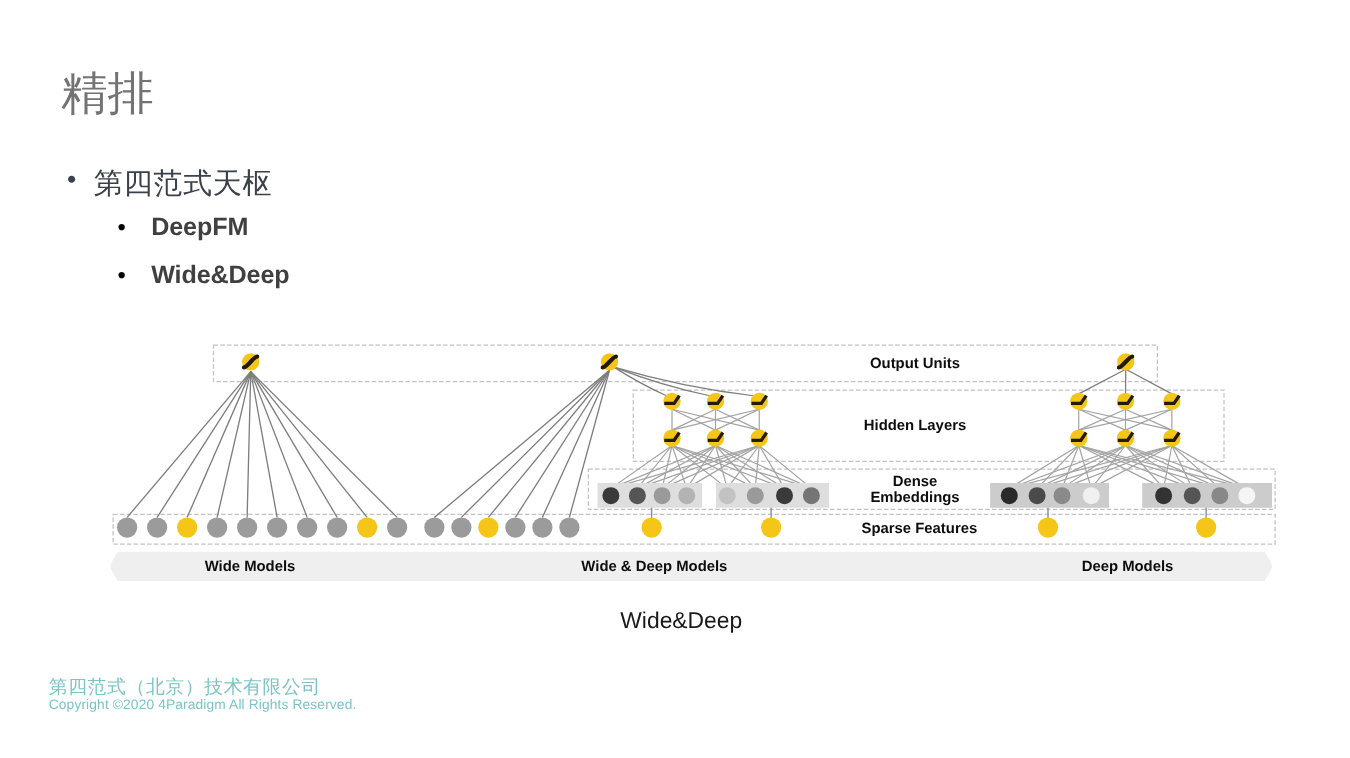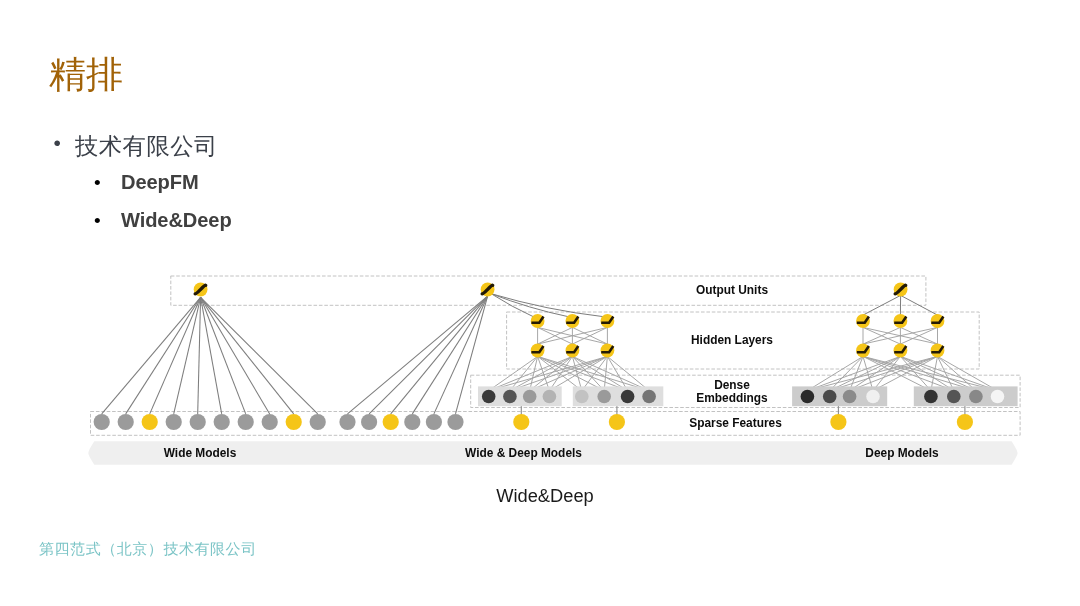--- a/index.html
+++ b/index.html
@@ -1,20 +1,20 @@
 <!DOCTYPE html>
 <html><head>
 <meta charset="utf-8">
 <style>
   html,body{margin:0;padding:0;background:#fff;}
   body{width:1080px;height:606px;font-family:"Liberation Sans",sans-serif;overflow:hidden;}
   #slide{position:relative;width:1080px;height:606px;background:#fff;}
 
   #title{position:absolute;left:49px;top:53px;font-size:37px;line-height:44px;
-         color:#a16207;letter-spacing:0px;font-weight:400;white-space:nowrap;}
+         color:#737373;letter-spacing:0px;font-weight:400;white-space:nowrap;}
 
   .bullet-row{position:absolute;display:flex;align-items:baseline;white-space:nowrap;}
   .bullet-dot{color:#000;}
   .bullet-text{color:#404040;}
 
   #b0{left:51px;top:135px;}
   #b0 .bullet-dot{font-size:21px;width:24px;display:inline-block;color:#3b4049;line-height:1;position:relative;top:-4px;left:2.5px;}
   #b0 .bullet-text{font-size:23.25px;color:#3b4049;line-height:1;letter-spacing:0.55px;}
 
   #b1{left:96px;top:172px;}
@@ -36,21 +36,21 @@
 </style>
 </head>
 <body>
 
 <div id="slide">
 
   <div id="title">精排</div>
 
   <div class="bullet-row" id="b0">
     <span class="bullet-dot">•</span>
-    <span class="bullet-text">技术有限公司</span>
+    <span class="bullet-text">第四范式天枢</span>
   </div>
   <div class="bullet-row" id="b1">
     <span class="bullet-dot">•</span>
     <span class="bullet-text">DeepFM</span>
   </div>
   <div class="bullet-row" id="b2">
     <span class="bullet-dot">•</span>
     <span class="bullet-text">Wide&amp;Deep</span>
   </div>
 
@@ -270,15 +270,16 @@
         <text x="735.5" y="426.5" text-anchor="middle" font-size="11.9" font-weight="bold" fill="#0d0d0d" font-family="&quot;Liberation Sans&quot;,sans-serif">Sparse Features</text>
         <text x="200" y="457" text-anchor="middle" font-size="11.9" font-weight="bold" fill="#0d0d0d" font-family="&quot;Liberation Sans&quot;,sans-serif">Wide Models</text>
         <text x="523.5" y="457" text-anchor="middle" font-size="11.9" font-weight="bold" fill="#0d0d0d" font-family="&quot;Liberation Sans&quot;,sans-serif">Wide &amp; Deep Models</text>
         <text x="902" y="457" text-anchor="middle" font-size="11.9" font-weight="bold" fill="#0d0d0d" font-family="&quot;Liberation Sans&quot;,sans-serif">Deep Models</text>
       </g>
     </svg>
 
   <div id="figcap">Wide&amp;Deep</div>
 
   <div id="footer-company" style="color: rgb(123, 196, 198);">第四范式（北京）技术有限公司</div>
+  <div id="footer-copy" style="color: rgb(123, 196, 198);">Copyright ©2020 4Paradigm All Rights Reserved.</div>
 
 
 </div>
 
 </body></html>

